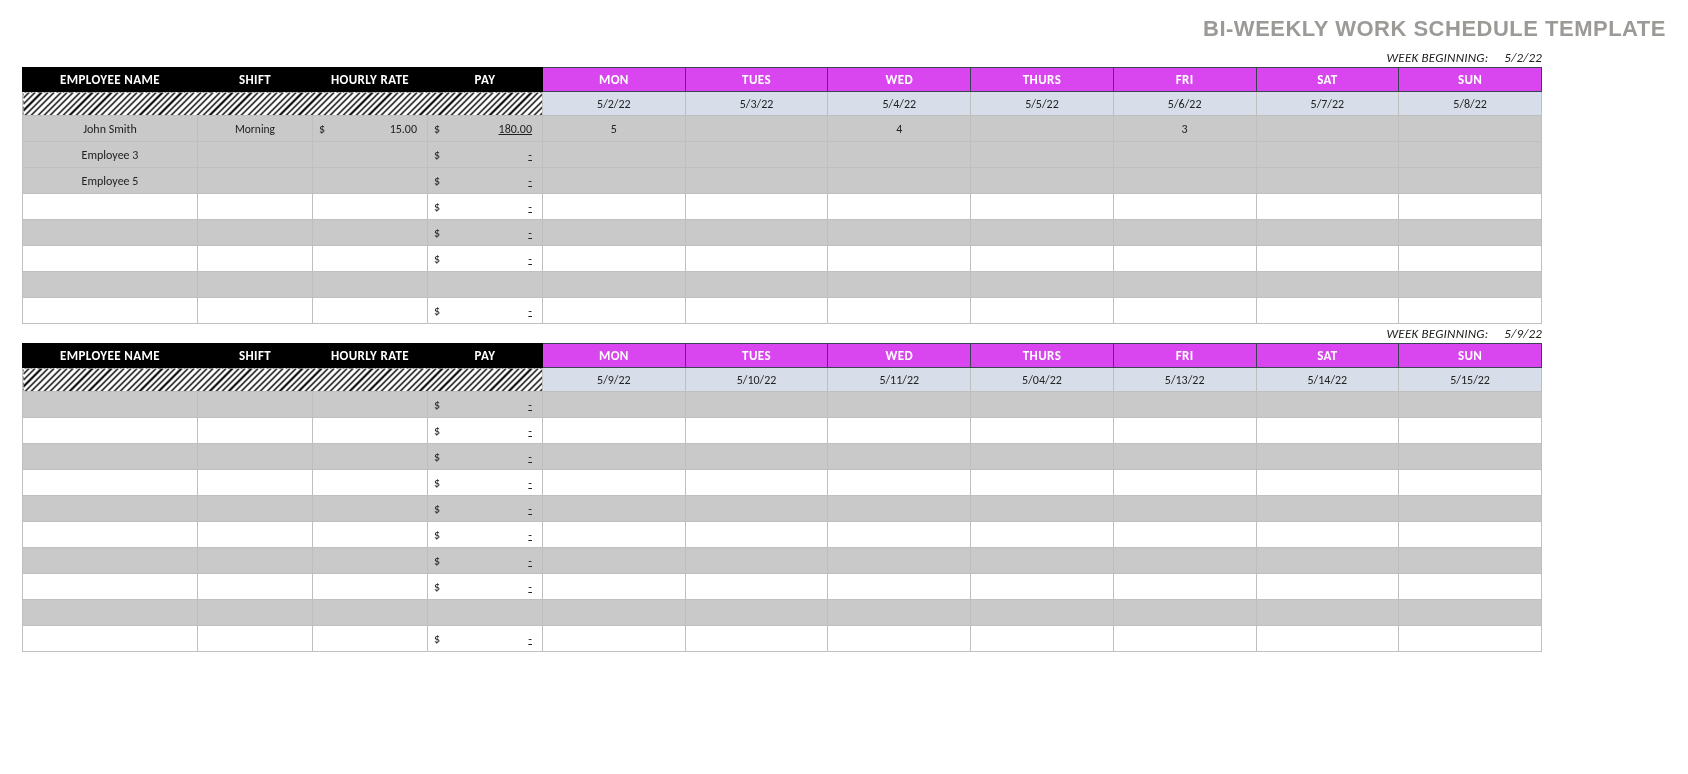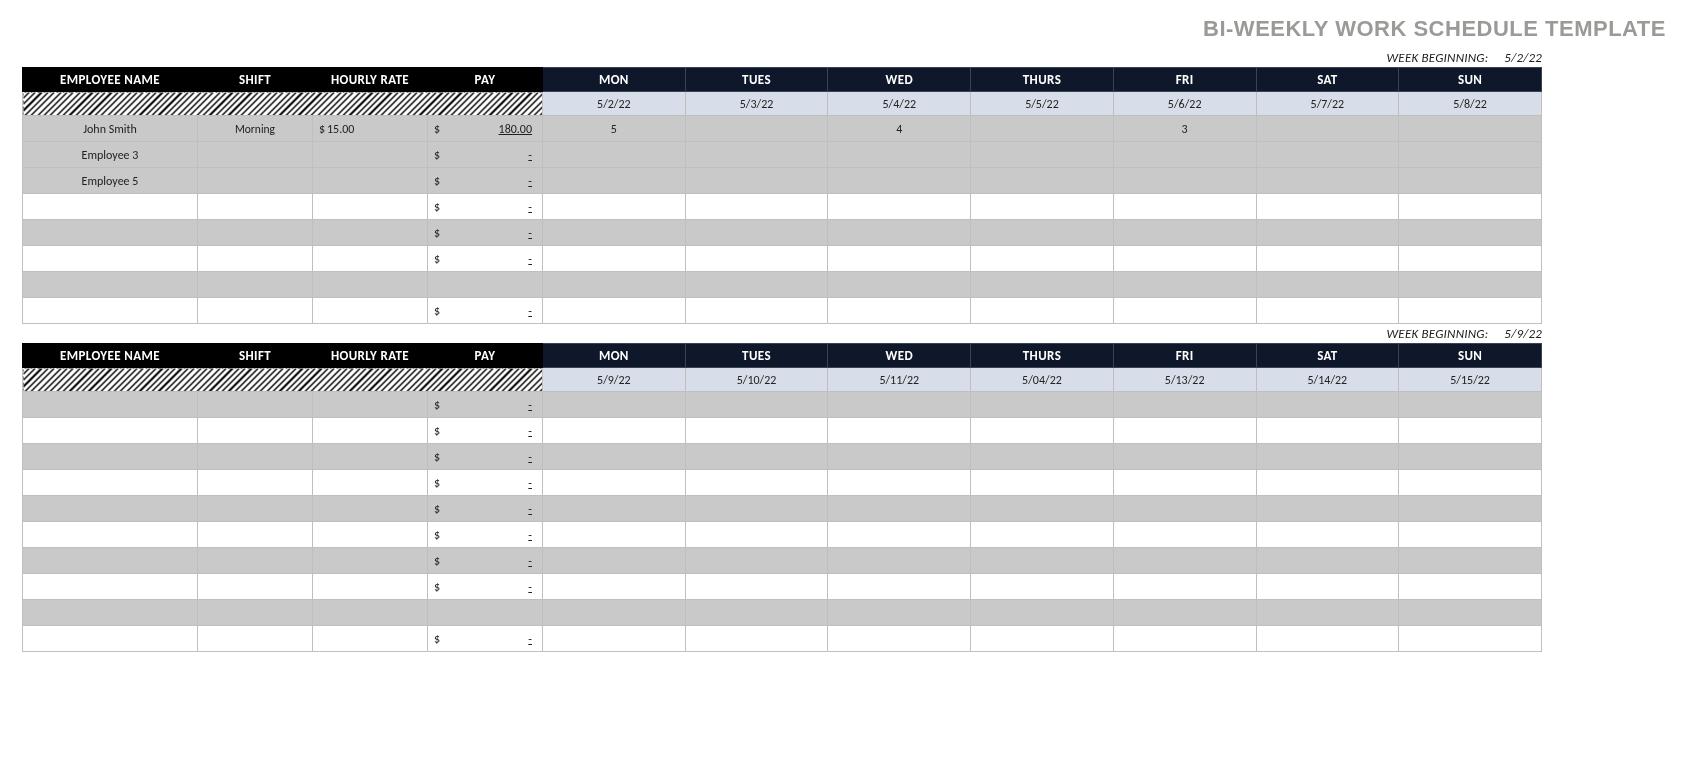--- a/index.html
+++ b/index.html
@@ -52,39 +52,39 @@
     background: #000;
     color: #fff;
     font-weight: bold;
     font-size: 13px;
     letter-spacing: 0.4px;
     text-align: center;
     height: 24px;
     border-color:#000;
   }
   thead th.day {
-    background: #0f172a;
+    background: #d946ef;
     border-color:#394354;
     border-left-color:#2b3441;
   }
   tr.dates td {
     background: #d7dee9;
     text-align: center;
     font-size: 12px;
     height:24px;
   }
   tr.dates td.hatch {
     background-image: repeating-linear-gradient(135deg, #fff 0, #fff 3px, #000 3px, #000 4.5px);
     background-color: #fff;
   }
   tbody tr.data td { text-align: center; }
   tbody tr.data.shade td { background: #c9c9c9; }
   tbody tr.data td.name  { }
   tbody tr.data td.shift { font-size:11.5px;}
-  tbody tr.data td.rate  { text-align: left; position: relative; padding-left:14px; padding-right:10px;}
+  tbody tr.data td.rate  { text-align: right; position: relative; padding-left:14px; padding-right:10px;}
   tbody tr.data td.pay   { text-align: right; position: relative; padding-left:14px; padding-right:10px;text-decoration:underline;}
   .cur::before {
     content: "$";
     position: absolute;
     left: 6px;
   }
 </style>
 </head>
 <body>
 

